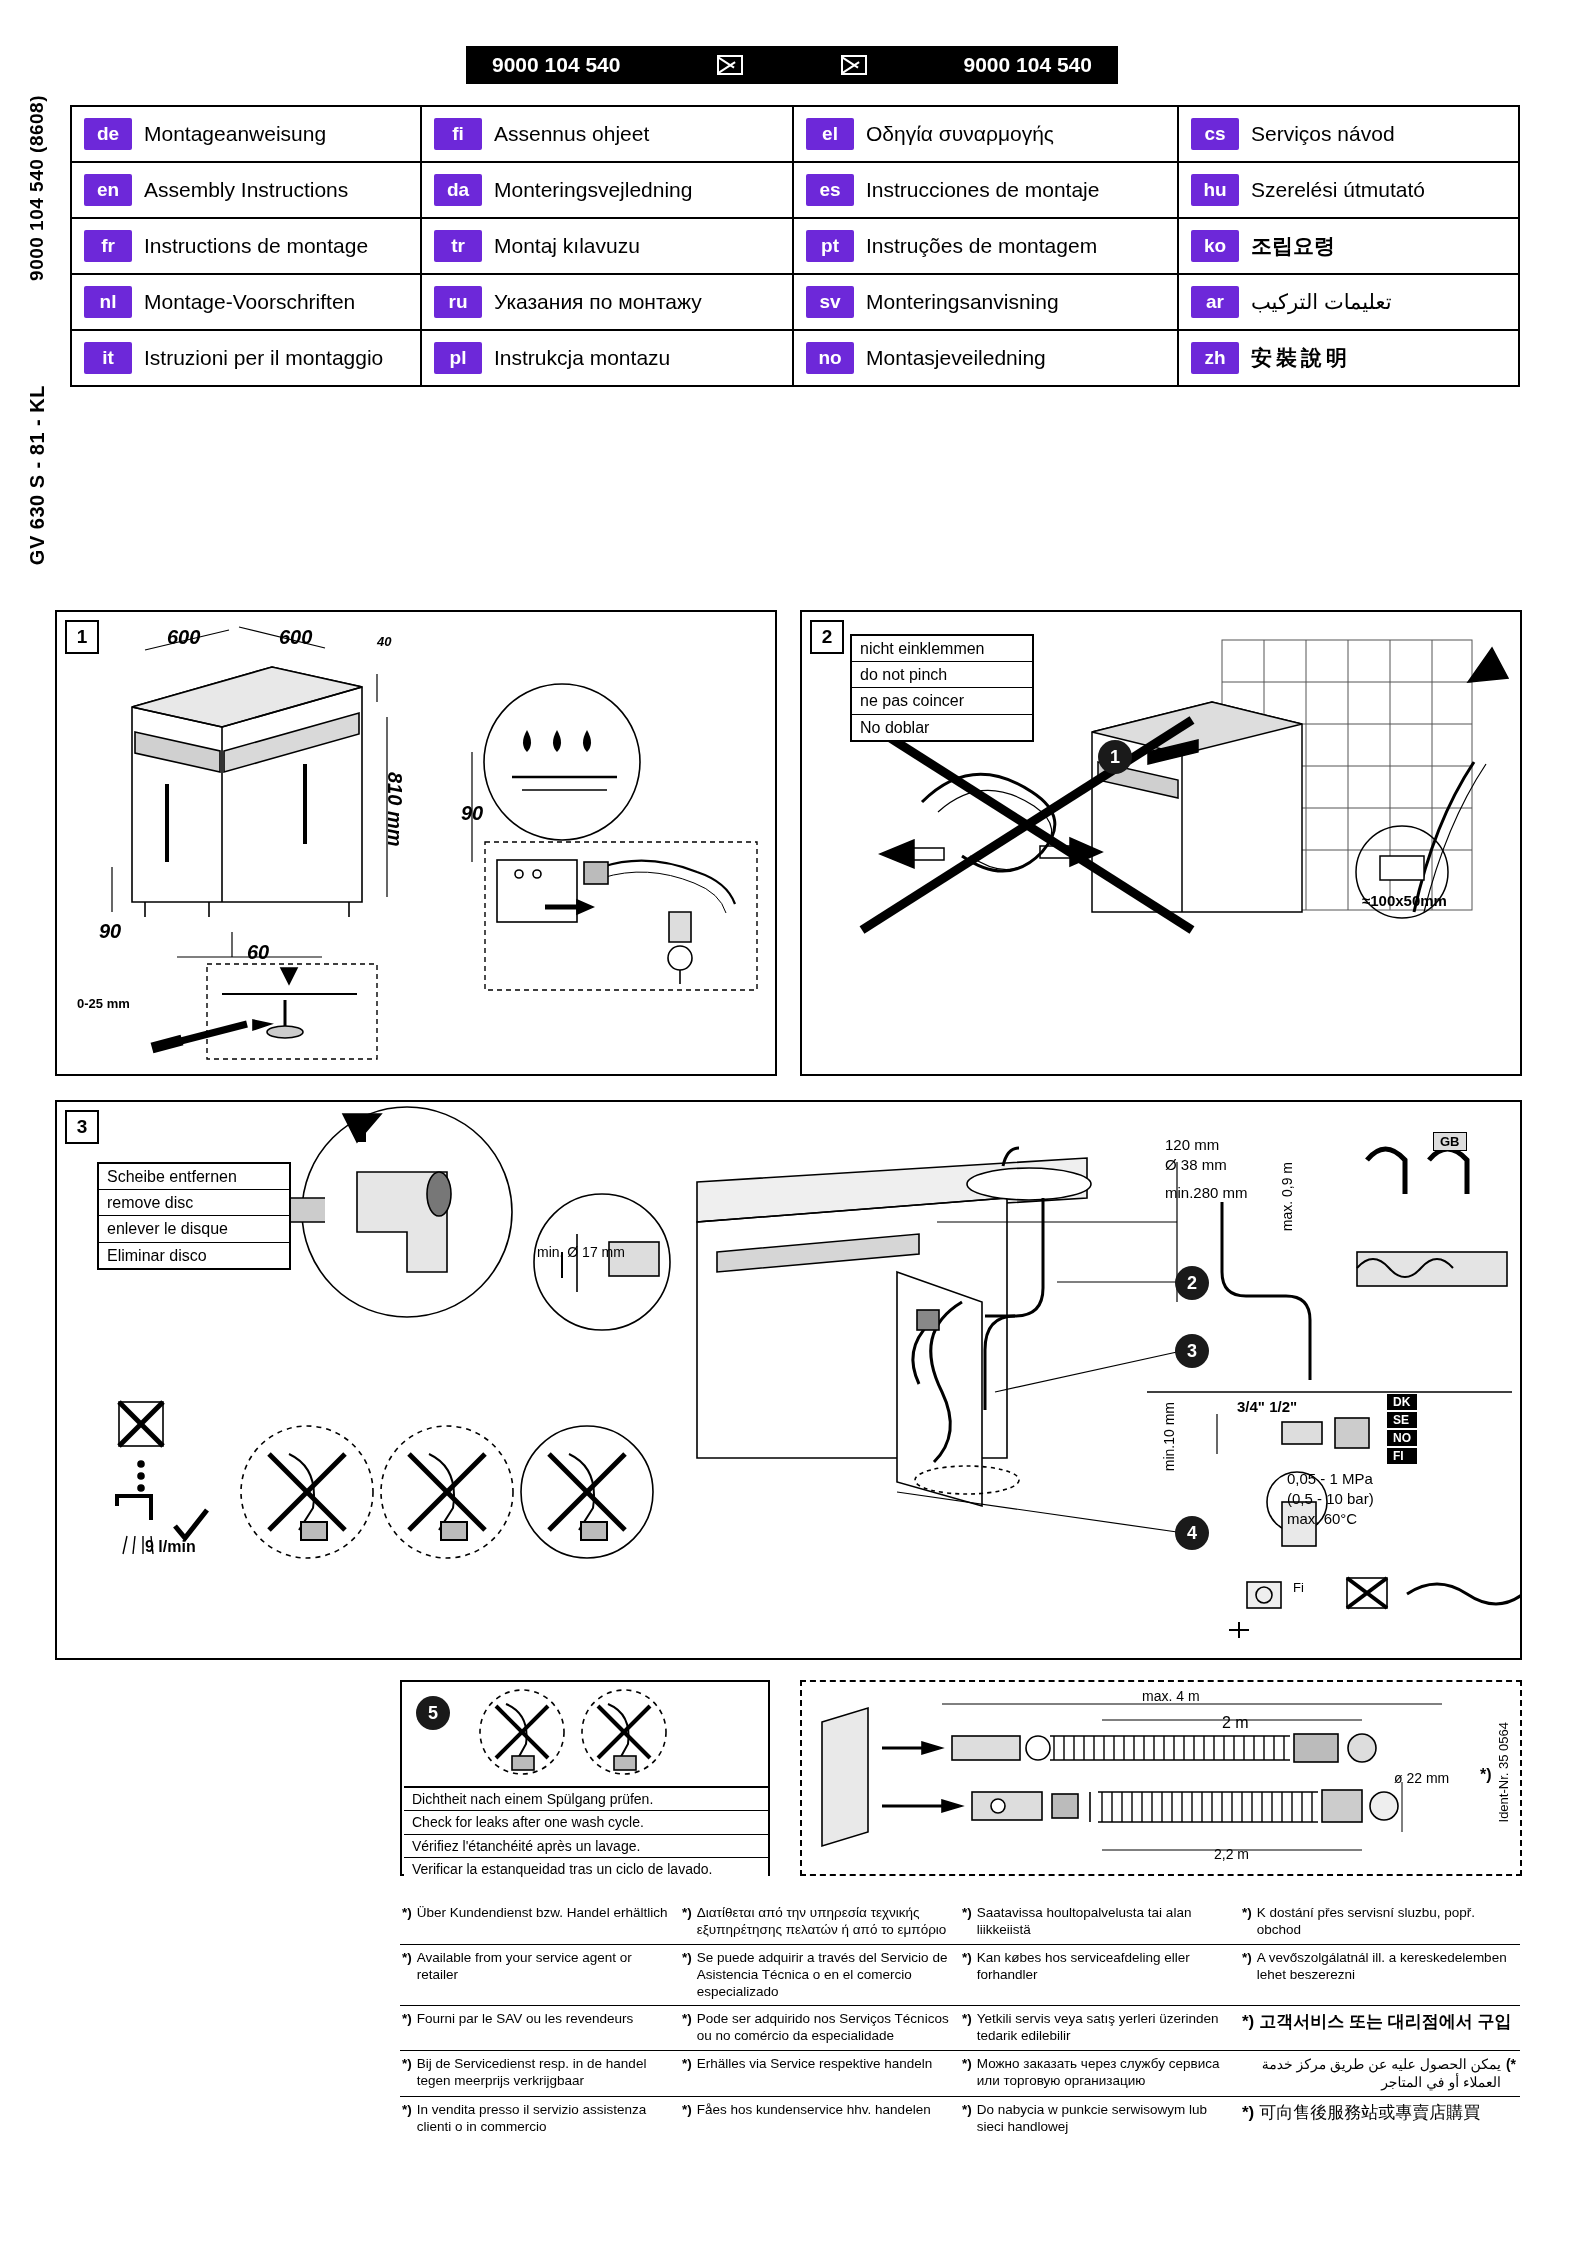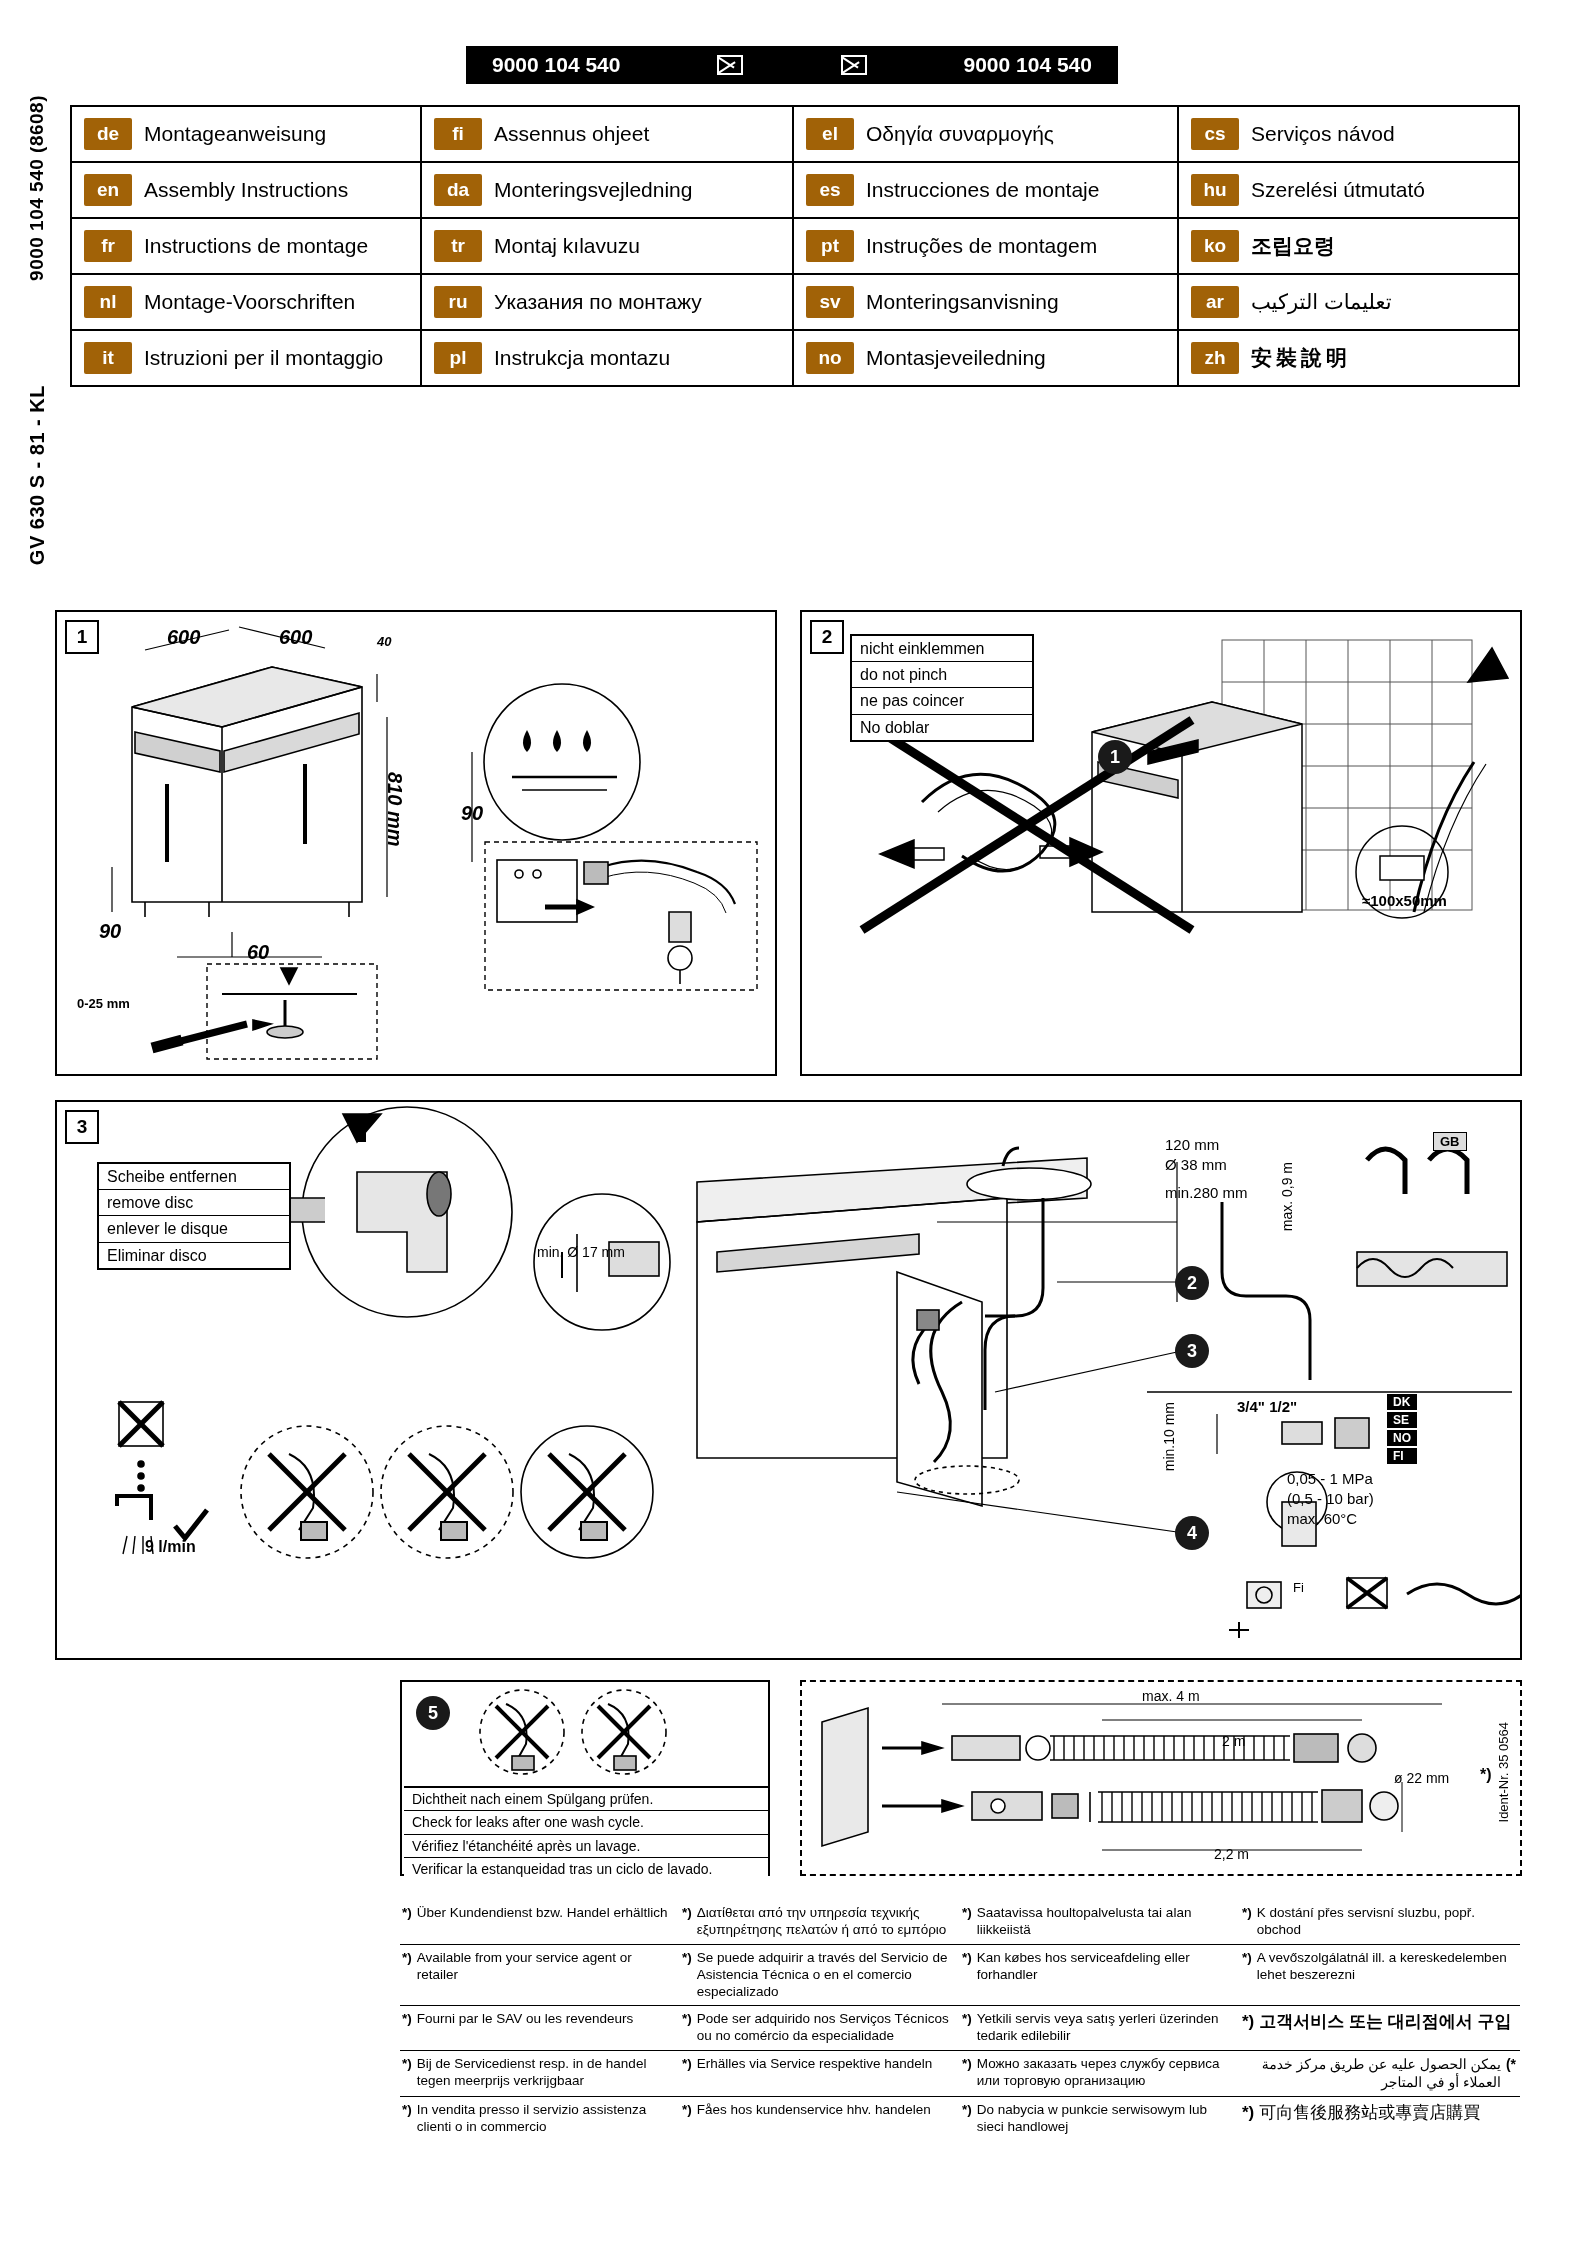--- a/index.html
+++ b/index.html
@@ -13,21 +13,21 @@
   .titlebar{position:absolute;left:466px;top:46px;width:652px;height:38px;background:#000;color:#fff;display:flex;align-items:center;justify-content:space-between;padding:0 26px;box-sizing:border-box;font-weight:bold;font-size:21px;}
   .env{display:inline-block;width:22px;height:16px;border:2px solid #fff;position:relative;}
   .env:before,.env:after{content:"";position:absolute;left:-1px;top:-1px;width:26px;height:2px;background:#fff;transform-origin:0 0;}
   .env:before{transform:rotate(33deg) scaleX(.76);}
   .env:after{transform:rotate(-33deg) scaleX(.76);top:15px;}
   
   .langbox{position:absolute;left:70px;top:105px;width:1450px;border:2px solid #000;box-sizing:border-box;}
   .langrow{display:flex;border-bottom:2px solid #000;height:54px;}
   .langrow:last-child{border-bottom:none;}
   .cell{display:flex;align-items:center;box-sizing:border-box;}
-  .cell .code{width:48px;min-width:48px;height:32px;background:#a16207;color:#fff;font-weight:bold;font-size:19px;display:flex;align-items:center;justify-content:center;margin:0 12px;border-radius:2px;}
+  .cell .code{width:48px;min-width:48px;height:32px;background:#6d28d9;color:#fff;font-weight:bold;font-size:19px;display:flex;align-items:center;justify-content:center;margin:0 12px;border-radius:2px;}
   .cell .txt{font-size:21px;}
   .c1{width:350px;border-right:2px solid #000;}
   .c2{width:372px;border-right:2px solid #000;}
   .c3{width:385px;border-right:2px solid #000;}
   .c4{width:337px;}
   .asian{font-size:26px;letter-spacing:4px;font-weight:bold;}
   .arabic{font-size:25px;direction:rtl;}
   
   .panel{position:absolute;border:2px solid #000;box-sizing:border-box;background:#fff;}
   .pnum{position:absolute;left:8px;top:8px;width:30px;height:30px;border:2px solid #000;display:flex;align-items:center;justify-content:center;font-weight:bold;font-size:19px;background:#fff;}
@@ -509,21 +509,21 @@
         <rect x="520" y="108" width="40" height="32" fill="#ccc"></rect>
         <circle cx="582" cy="124" r="14" fill="#eee"></circle>
 
         <line x1="140" y1="22" x2="640" y2="22" stroke-width="1"></line>
         <line x1="300" y1="38" x2="560" y2="38" stroke-width="1"></line>
         <line x1="300" y1="168" x2="560" y2="168" stroke-width="1"></line>
         <line x1="600" y1="100" x2="600" y2="150" stroke-width="1"></line>
       </g>
     </svg>
     <div class="lbl" style="left:340px;top:6px;font-size:14px;">max. 4 m</div>
-    <div class="lbl" style="left:420px;top:32px;font-size:14px;margin-top:19px;">2 m</div>
+    <div class="lbl" style="left:420px;top:32px;font-size:16px;">2 m</div>
     <div class="lbl" style="left:412px;top:164px;font-size:14px;">2,2 m</div>
     <div class="lbl" style="left:592px;top:88px;font-size:14px;">ø 22 mm</div>
     <div class="lbl" style="left:678px;top:84px;font-size:16px;font-weight:bold;">*)</div>
     <div class="lbl" style="left:694px;top:40px;font-size:13px;writing-mode:vertical-rl;transform:rotate(180deg);">Ident-Nr. 35 0564</div>
   </div>
 
   <div class="foot">
 
     <div class="footrow">
       <div class="footcell">

